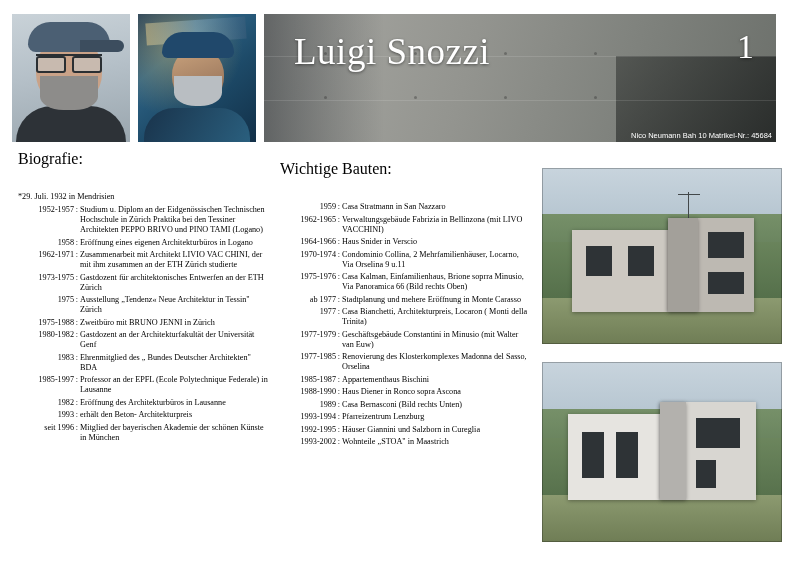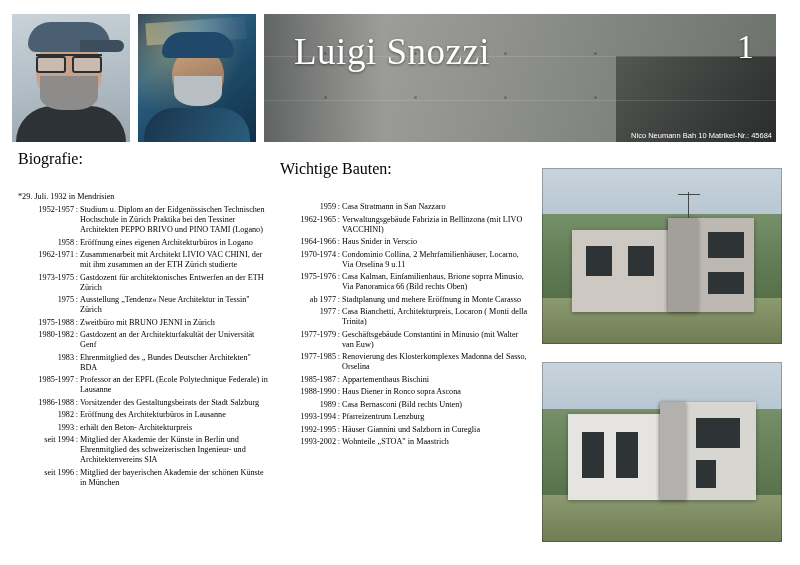--- a/index.html
+++ b/index.html
@@ -387,38 +387,28 @@
           <td class="year">1983</td>
           <td class="sep">:</td>
           <td class="text">Ehrenmitglied des „ Bundes Deutscher Architekten" BDA</td>
         </tr>
         <tr>
           <td class="year">1985-1997</td>
           <td class="sep">:</td>
           <td class="text">Professor an der EPFL (Ecole Polytechnique Federale) in Lausanne</td>
         </tr>
         <tr>
-          <td class="year">1986-1988</td>
-          <td class="sep">:</td>
-          <td class="text">Vorsitzender des Gestaltungsbeirats der Stadt Salzburg</td>
-        </tr>
-        <tr>
           <td class="year">1982</td>
           <td class="sep">:</td>
           <td class="text">Eröffnung des Architekturbüros in Lausanne</td>
         </tr>
         <tr>
           <td class="year">1993</td>
           <td class="sep">:</td>
           <td class="text">erhält den Beton- Architekturpreis</td>
-        </tr>
-        <tr>
-          <td class="year">seit 1994</td>
-          <td class="sep">:</td>
-          <td class="text">Mitglied der Akademie der Künste in Berlin und Ehrenmitglied des schweizerischen Ingenieur- und Architektenvereins SIA</td>
         </tr>
         <tr>
           <td class="year">seit 1996</td>
           <td class="sep">:</td>
           <td class="text">Mitglied der bayerischen Akademie der schönen Künste in München</td>
         </tr>
       </tbody>
     </table>
   </div>
 

